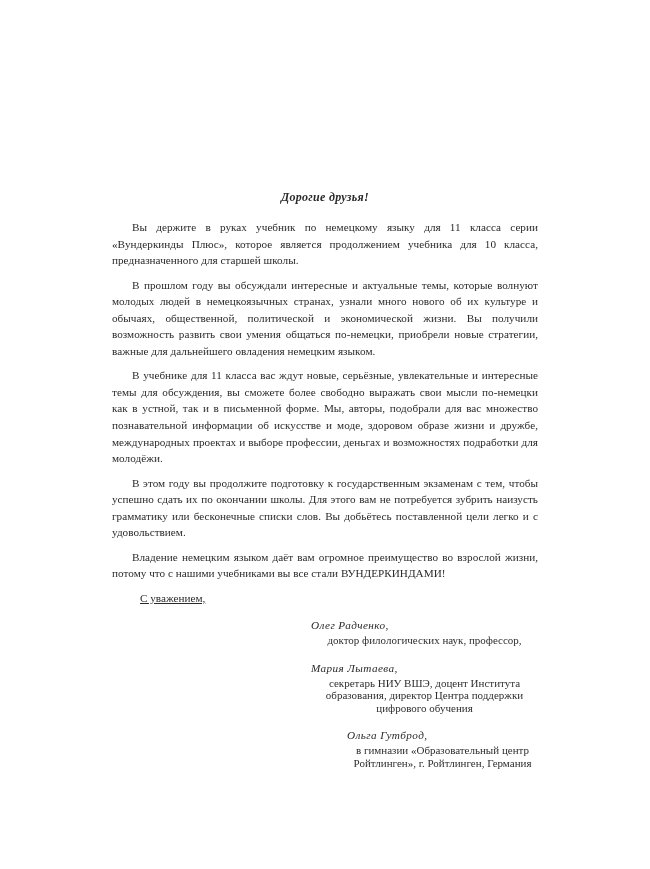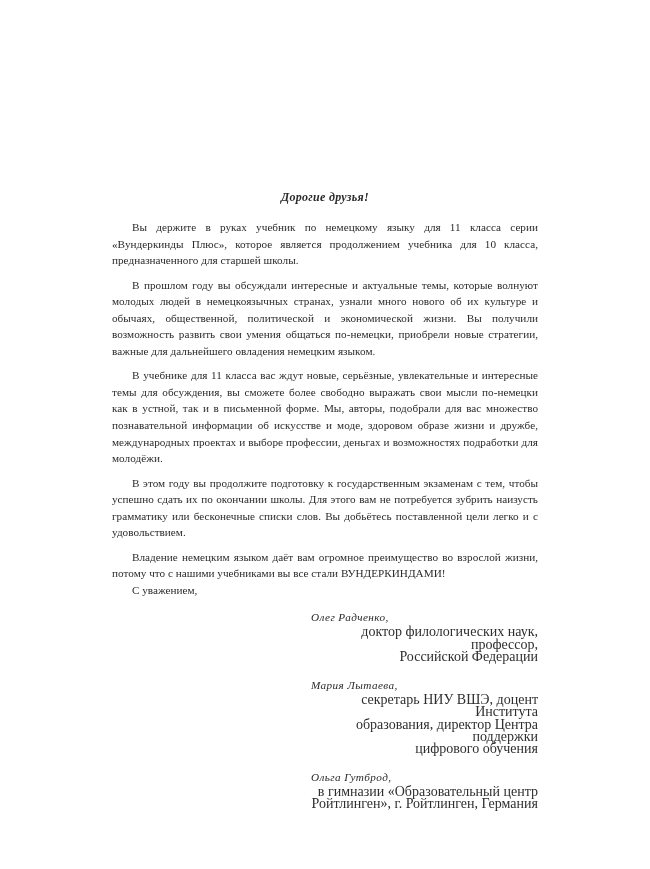--- a/index.html
+++ b/index.html
@@ -52,53 +52,55 @@
   }
 
   .body-text p + p {
     margin-top: 8px;
   }
 
   .respect {
     font-size: 11.2px;
     line-height: 16.55px;
     text-indent: 20px;
-    margin: 0;
+    margin: 8px;
     text-align: left;
     color: #2b2b2b;
+    text-decoration: underline;
   }
 
   .signatures {
     margin-top: 12px;
     padding-left: 199px;
   }
 
   .sig-block {
     margin-bottom: 14px;
   }
 
   .sig-block:last-child {
     margin-bottom: 0;
+    margin-left: 36px;
   }
 
   .sig-name {
     font-style: italic;
     font-size: 11.2px;
     line-height: 15px;
     text-align: left;
     margin: 0 0 1px 0;
     padding-right: 10px;
     letter-spacing: 0.4px;
     color: #2a2a2a;
   }
 
   .sig-details {
-    font-size: 14px;
+    font-size: 11px;
     line-height: 12.4px;
-    text-align: right;
+    text-align: center;
     margin: 0;
     color: #2e2e2e;
   }
 
   .sig-details span {
     display: block;
   }
 </style>
 </head>
 <body>
@@ -117,21 +119,20 @@
     </div>
 
     <p class="respect">С уважением,</p>
 
     <div class="signatures">
 
       <div class="sig-block">
         <p class="sig-name">Олег Радченко,</p>
         <p class="sig-details">
           <span>доктор филологических наук, профессор,</span>
-          <span>Российской Федерации</span>
         </p>
       </div>
 
       <div class="sig-block">
         <p class="sig-name">Мария Лытаева,</p>
         <p class="sig-details">
           <span>секретарь НИУ ВШЭ, доцент Института</span>
           <span>образования, директор Центра поддержки</span>
           <span>цифрового обучения</span>
         </p>

